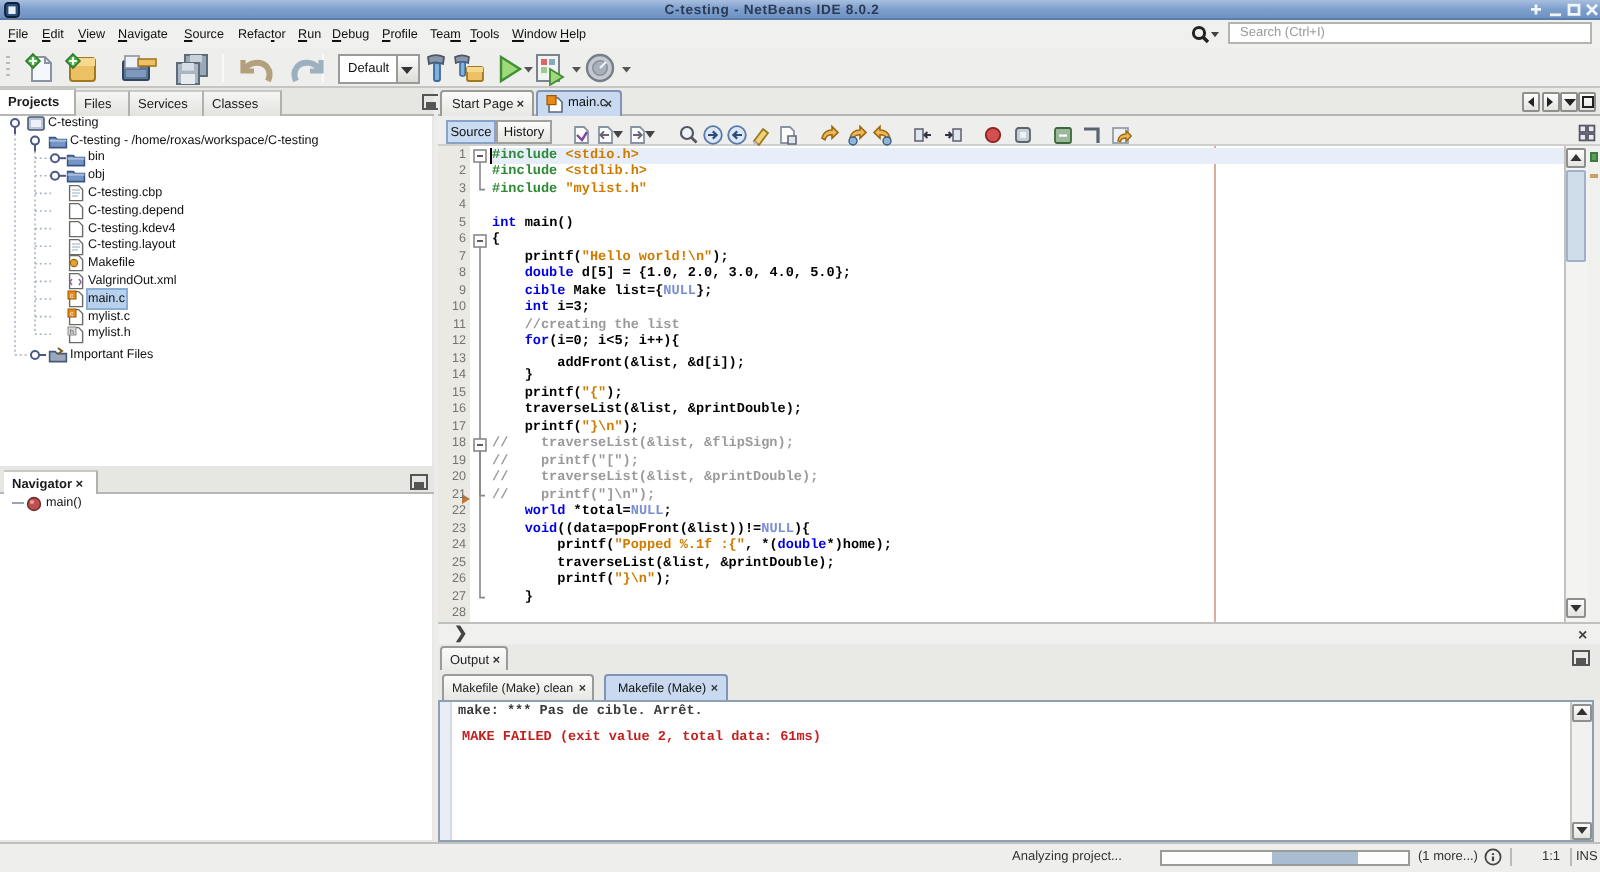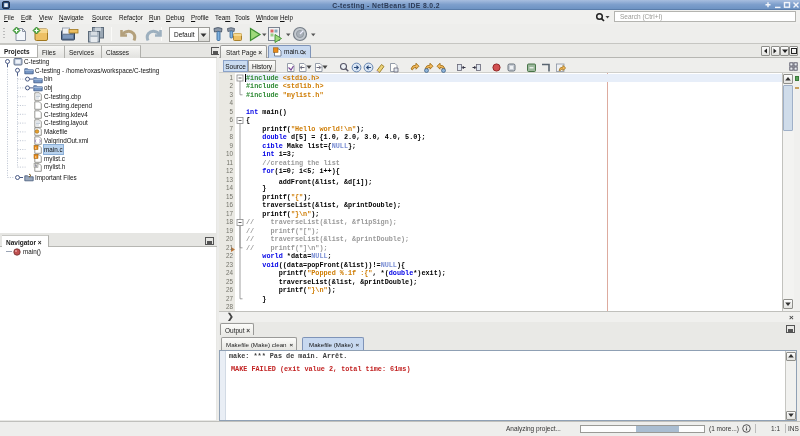--- a/index.html
+++ b/index.html
@@ -445,25 +445,25 @@
 <div class="codeline" style="top:209.8px;"><span>    printf(</span><span class="st">"}\n"</span><span>);</span></div>
 <div class="lnum" style="left:219px;top:218.3px;">18</div>
 <div class="codeline" style="top:218.3px;"><span class="cm">//    traverseList(&amp;list, &amp;flipSign);</span></div>
 <div class="lnum" style="left:219px;top:226.8px;">19</div>
 <div class="codeline" style="top:226.8px;"><span class="cm">//    printf("[");</span></div>
 <div class="lnum" style="left:219px;top:235.3px;">20</div>
 <div class="codeline" style="top:235.3px;"><span class="cm">//    traverseList(&amp;list, &amp;printDouble);</span></div>
 <div class="lnum" style="left:219px;top:243.8px;">21</div>
 <div class="codeline" style="top:243.8px;"><span class="cm">//    printf("]\n");</span></div>
 <div class="lnum" style="left:219px;top:252.3px;">22</div>
-<div class="codeline" style="top:252.3px;"><span class="kw">    world</span><span> *data=</span><span class="nu">NULL</span><span>;</span></div>
+<div class="codeline" style="top:252.3px;"><span class="kw">    world</span><span> *total=</span><span class="nu">NULL</span><span>;</span></div>
 <div class="lnum" style="left:219px;top:260.8px;">23</div>
 <div class="codeline" style="top:260.8px;"><span class="kw">    void</span><span>((data=popFront(&amp;list))!=</span><span class="nu">NULL</span><span>){</span></div>
 <div class="lnum" style="left:219px;top:269.3px;">24</div>
-<div class="codeline" style="top:269.3px;"><span>        printf(</span><span class="st">"Popped %.1f :{"</span><span>, *(</span><span class="kw">double</span><span>*)exit);</span></div>
+<div class="codeline" style="top:269.3px;"><span>        printf(</span><span class="st">"Popped %.1f :{"</span><span>, *(</span><span class="kw">double</span><span>*)home);</span></div>
 <div class="lnum" style="left:219px;top:277.8px;">25</div>
 <div class="codeline" style="top:277.8px;"><span>        traverseList(&amp;list, &amp;printDouble);</span></div>
 <div class="lnum" style="left:219px;top:286.3px;">26</div>
 <div class="codeline" style="top:286.3px;"><span>        printf(</span><span class="st">"}\n"</span><span>);</span></div>
 <div class="lnum" style="left:219px;top:294.8px;">27</div>
 <div class="codeline" style="top:294.8px;"><span>    }</span></div>
 <div class="lnum" style="left:219px;top:303.3px;">28</div>
 <svg class="abs" style="left:0px;top:0px" width="800" height="436" viewBox="0 0 800 436" pointer-events="none">
 <g fill="none" stroke="#888" stroke-width="0.8">
 <path d="M240 81.0 V 94.8 h2.5"></path>
@@ -504,22 +504,22 @@
 </svg>
 <div class="abs" id="mk-tabrow"></div>
 <div class="etab" style="left:221px;top:337px;width:76px;background:linear-gradient(#fbfbf9,#e6e6e2);color:#222;font-size:6.2px;">
   <span style="margin-left:4px;">Makefile (Make) clean</span><span style="position:absolute;right:3px;font-weight:bold;color:#333;">×</span>
 </div>
 <div class="etab" style="left:302px;top:337px;width:62px;background:#c8d9f0;border-color:#7f94b8;color:#111;font-size:6.2px;">
   <span style="margin-left:6px;">Makefile (Make)</span><span style="position:absolute;right:4px;font-weight:bold;color:#333;">×</span>
 </div>
 <div class="abs" id="outbox"></div>
 <div class="abs" style="left:220px;top:351px;width:6px;height:69px;background:#e9eef5;border-right:1px solid #d2dae4;"></div>
-<div class="outline" style="left:229px;top:352px;color:#3a3a3a;">make: *** Pas de main. Arrêt.</div>
-<div class="outline" style="left:231px;top:364.5px;color:#c22222;">MAKE FAILED (exit value 2, total time: 61ms)</div>
+<div class="outline" style="left:229px;top:352px;color:#3a3a3a;">make: *** Pas de cible. Arrêt.</div>
+<div class="outline" style="left:231px;top:364.5px;color:#c22222;">MAKE FAILED (exit value 2, total data: 61ms)</div>
 <div class="abs" style="left:785px;top:351px;width:11px;height:69px;background:#f1f1ef;border-left:1px solid #c6c6c2;"></div>
 <div class="sbtn" style="left:786px;top:351.5px;width:10px;height:9px;"></div>
 <svg class="abs" style="left:786px;top:351px" width="10" height="10" viewBox="0 0 10 10">
     <path d="M5 3 l2.8 3.5 h-5.6 z" fill="#333"></path>
   </svg>
 <div class="sbtn" style="left:786px;top:410.5px;width:10px;height:9px;"></div>
 <svg class="abs" style="left:786px;top:410px" width="10" height="10" viewBox="0 0 10 10">
     <path d="M5 7 l2.8 -3.5 h-5.6 z" fill="#333"></path>
   </svg>
 <div class="abs" id="statusbar"></div>

